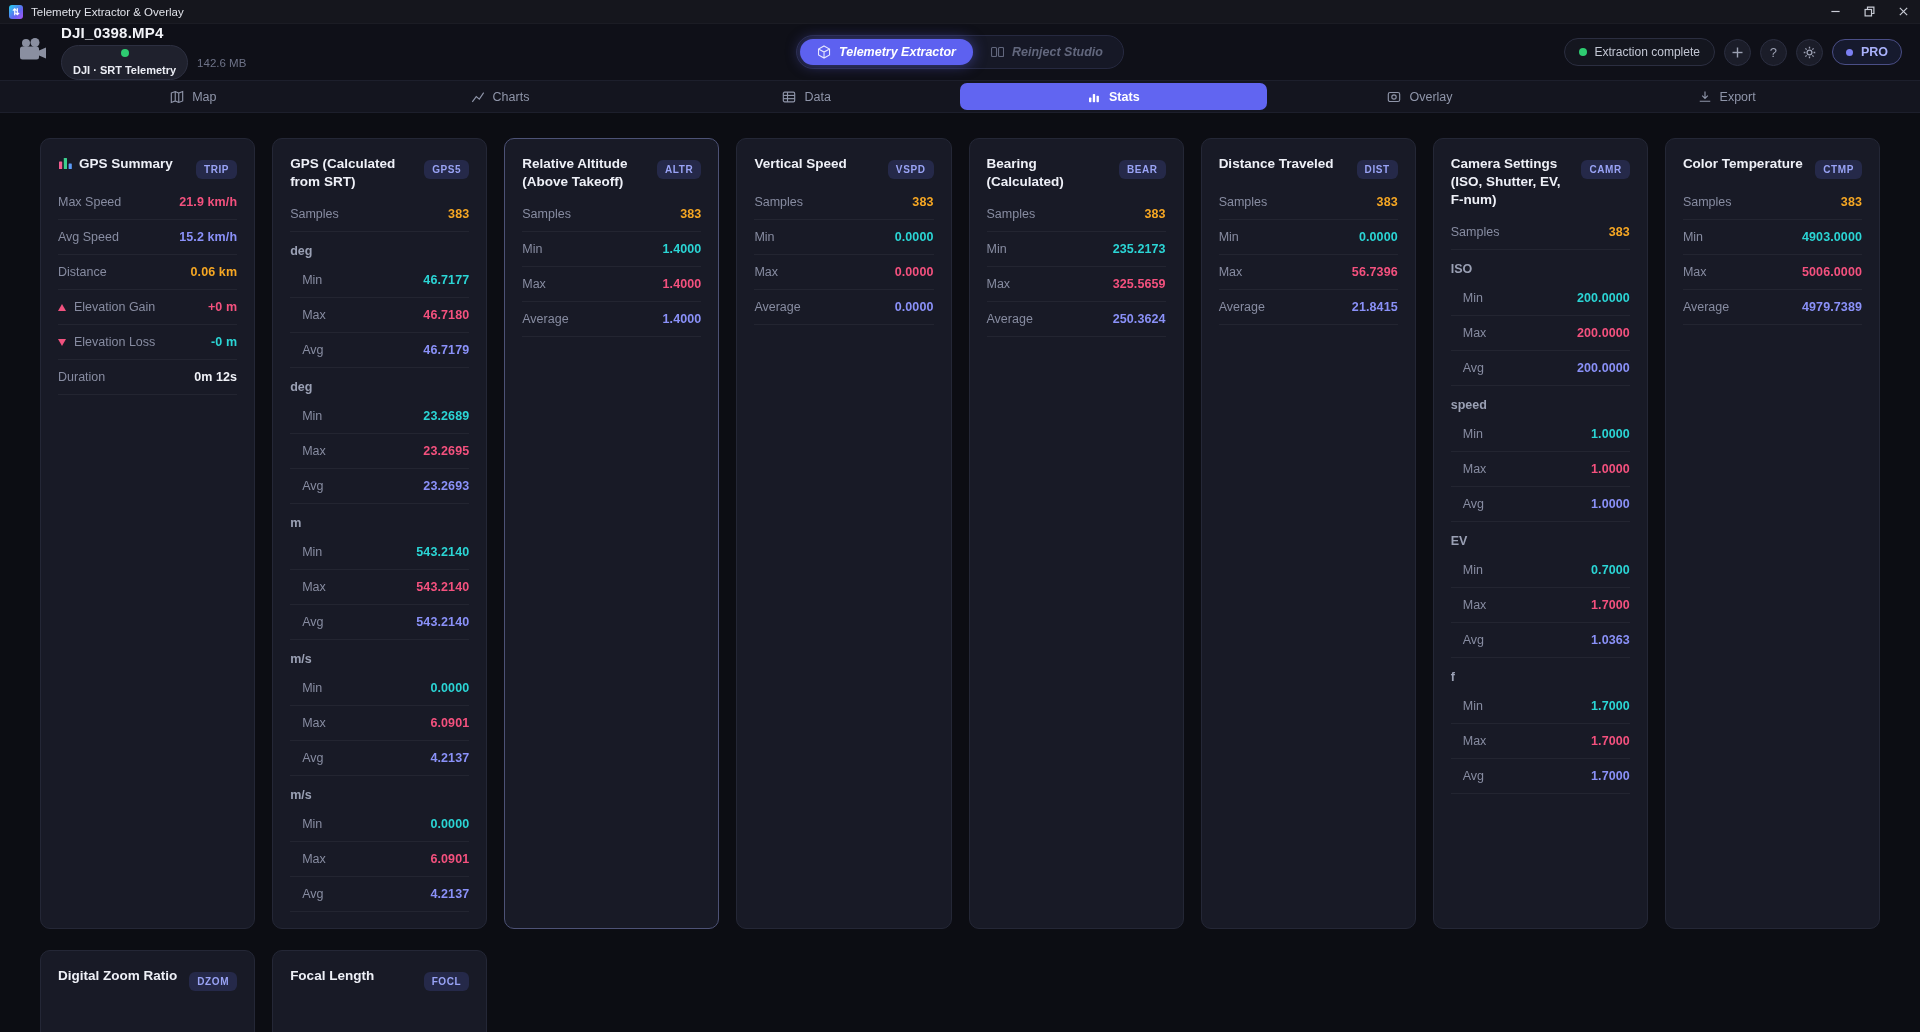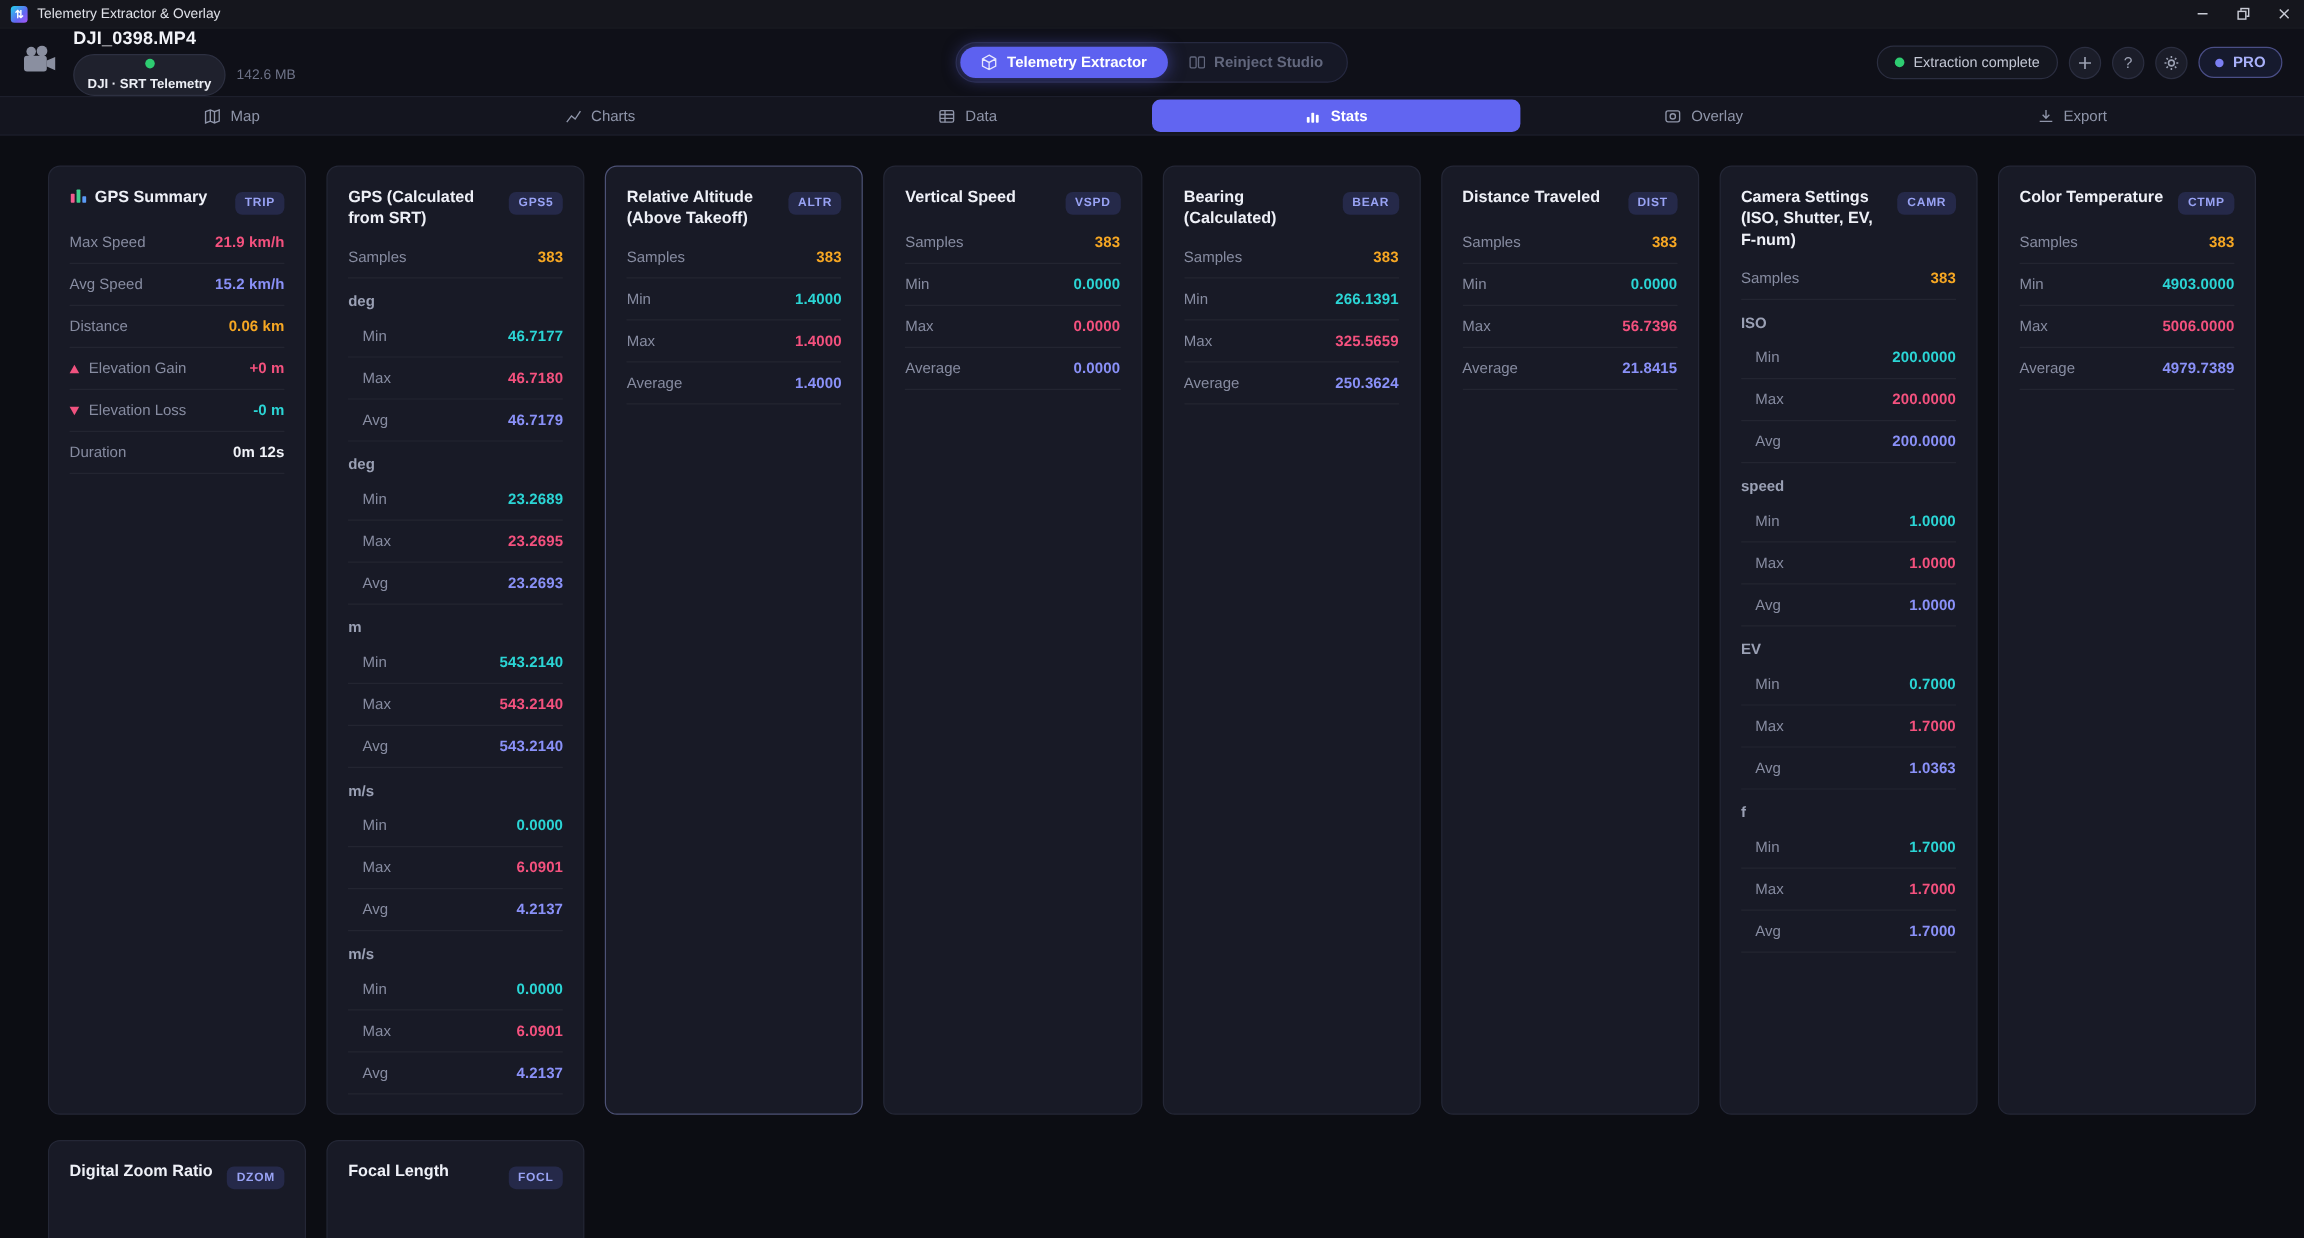--- a/index.html
+++ b/index.html
@@ -46,21 +46,21 @@
   .file-size { font-size:11.5px; color:#6e7388; }
 
   .mode-toggle {
     position:absolute; left:50%; top:50%; transform:translate(-50%,-50%);
     display:flex; background:#161826; border:1px solid #262940;
     border-radius:999px; padding:3px;
   }
   .mode-btn {
     display:flex; align-items:center; gap:8px; padding:6px 17px;
     border-radius:999px; font-size:12.5px; font-weight:700; color:#62677d;
-    background:transparent; border:none; font-family:inherit; cursor:pointer;
+    background:transparent; border:none; font-family:inherit; cursor:pointer;font-style:italic;
   }
   .mode-btn.active { background:#5d61f0; color:#fff; box-shadow:0 0 14px rgba(97,101,241,.5); }
   .mode-btn svg { width:14px; height:14px; }
 
   .header-right { margin-left:auto; display:flex; align-items:center; gap:9px; }
   .status-pill {
     display:flex; align-items:center; gap:8px; padding:6px 14px;
     border:1px solid #2b2e40; border-radius:999px; background:#14161f;
     font-size:12px; color:#c3c7d4;
   }
@@ -498,21 +498,21 @@
         <div class="stat-row">
           <span class="row-label">
             <span>Samples</span>
           </span>
           <span class="row-value v-amber">383</span>
         </div>
         <div class="stat-row">
           <span class="row-label">
             <span>Min</span>
           </span>
-          <span class="row-value v-cyan">266.1391</span>
+          <span class="row-value v-cyan">235.2173</span>
         </div>
         <div class="stat-row">
           <span class="row-label">
             <span>Max</span>
           </span>
           <span class="row-value v-pink">325.5659</span>
         </div>
         <div class="stat-row">
           <span class="row-label">
             <span>Average</span>

